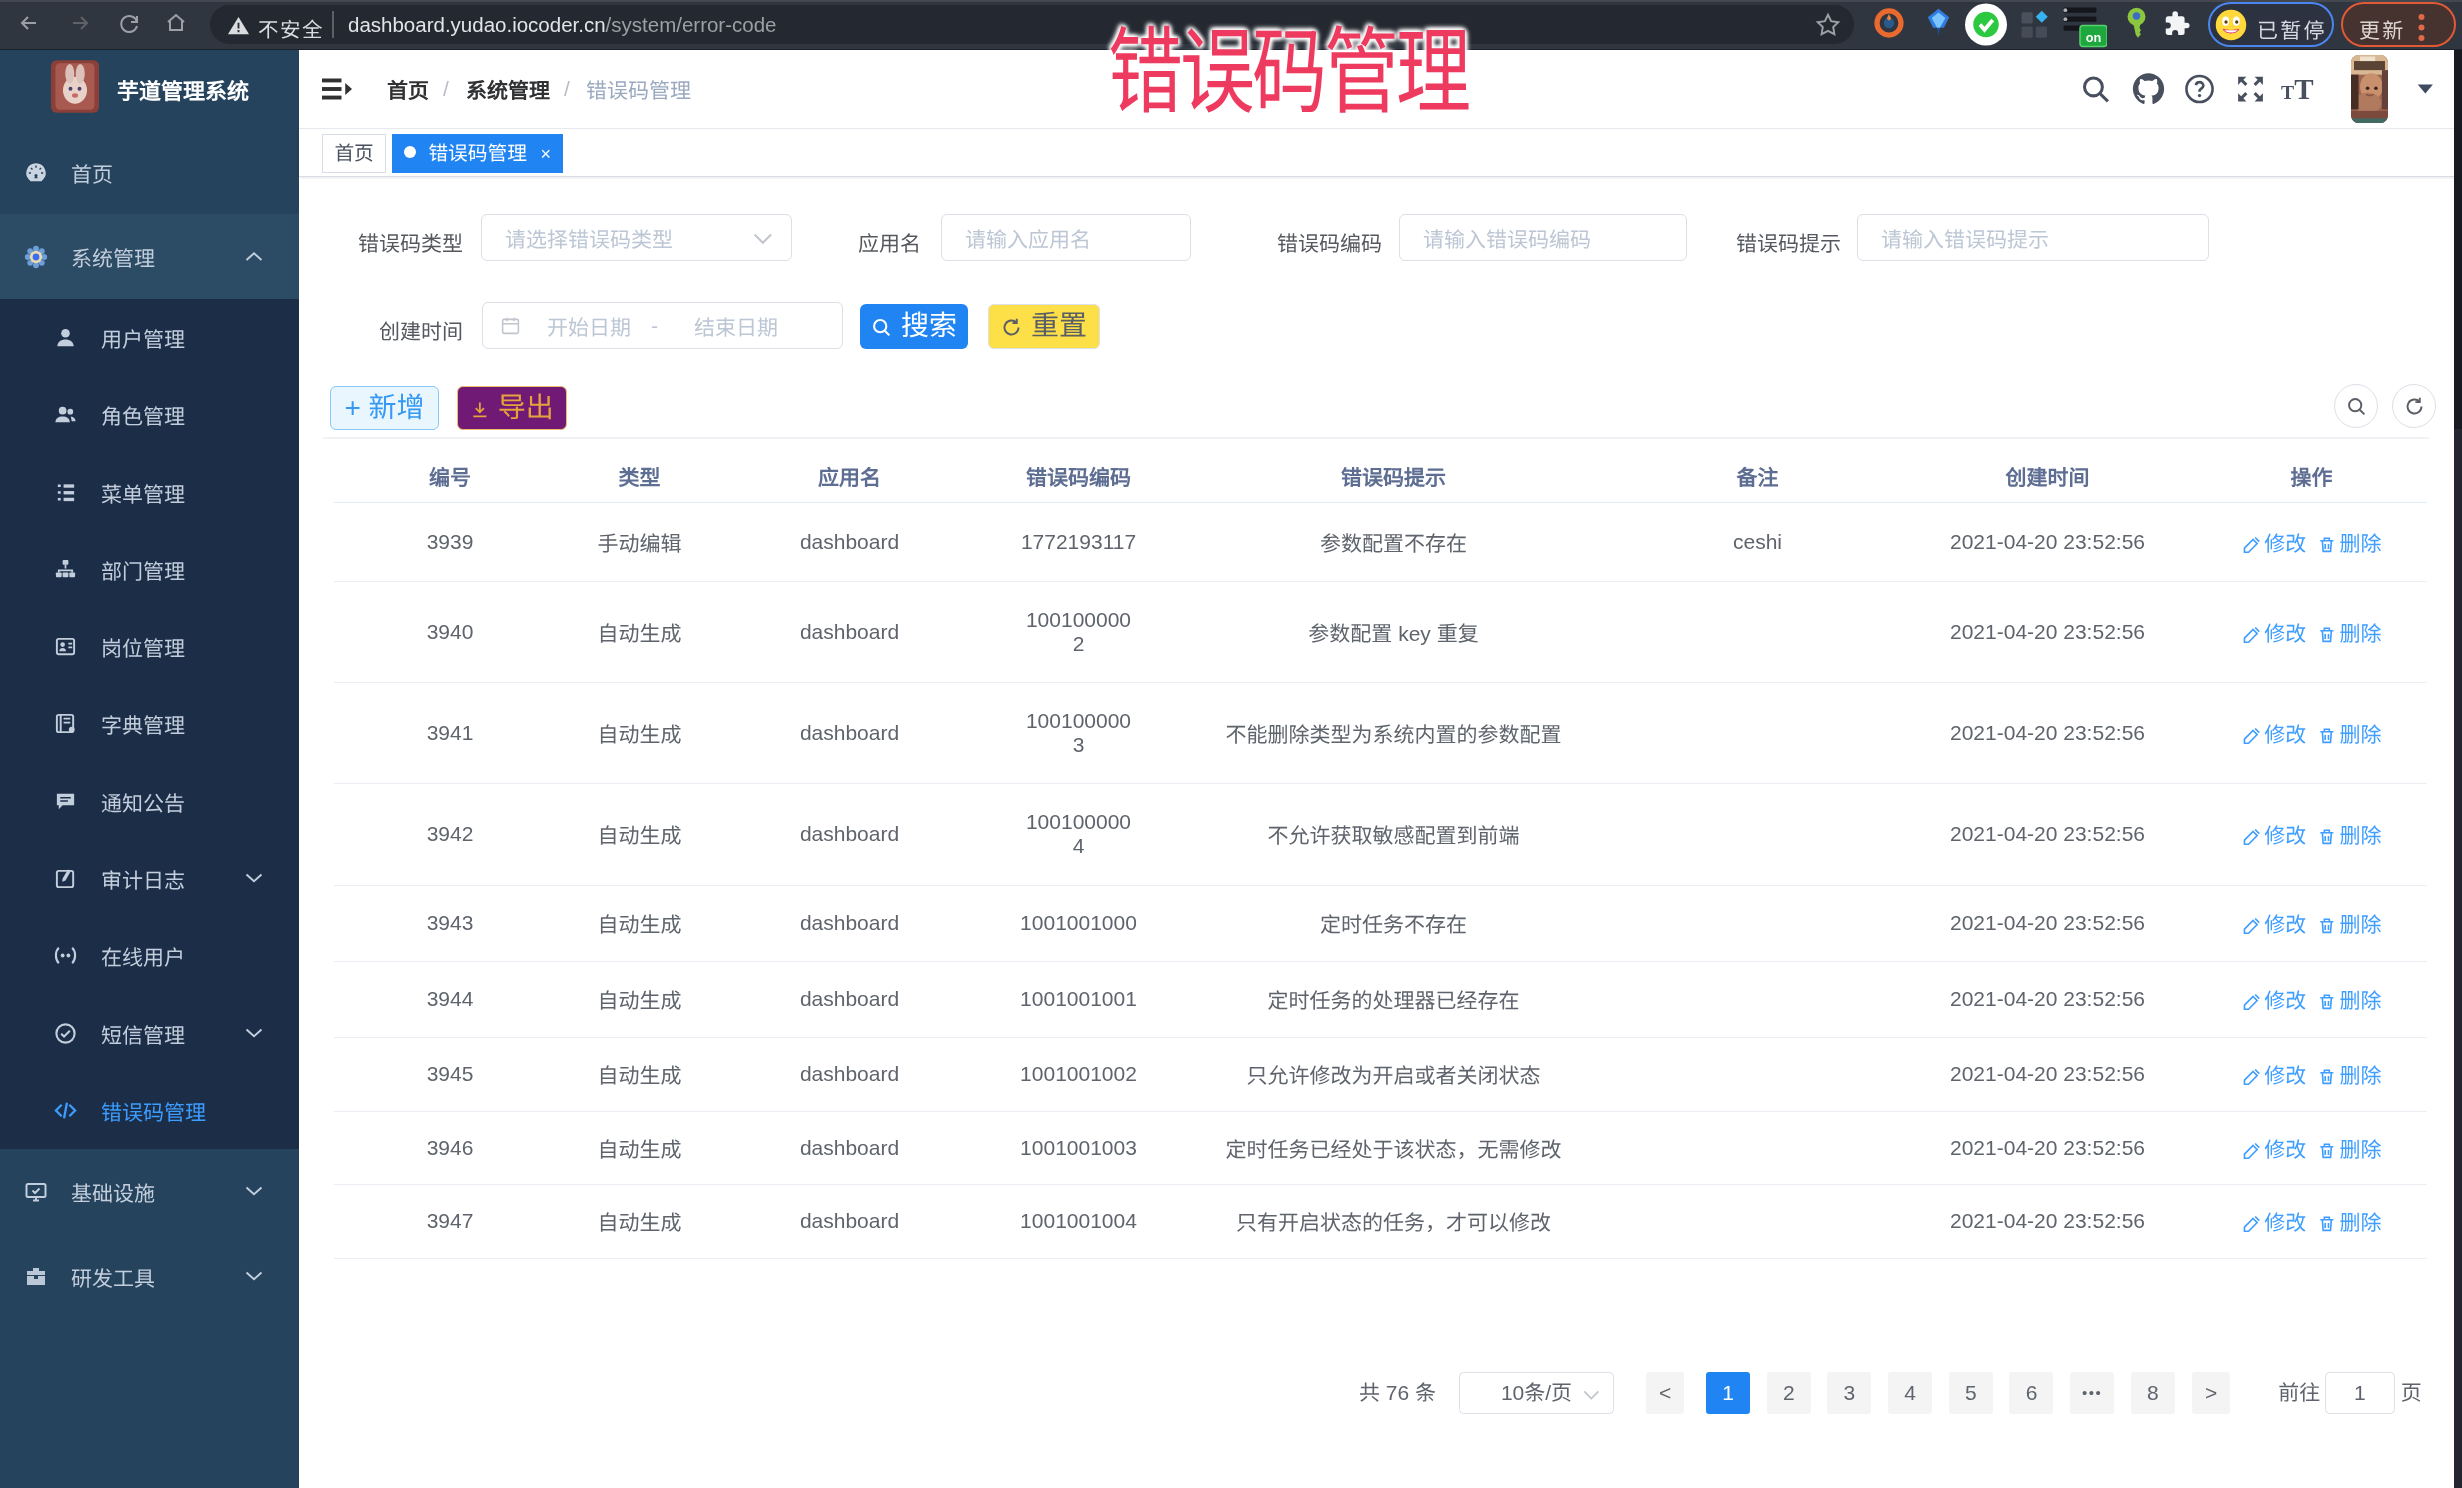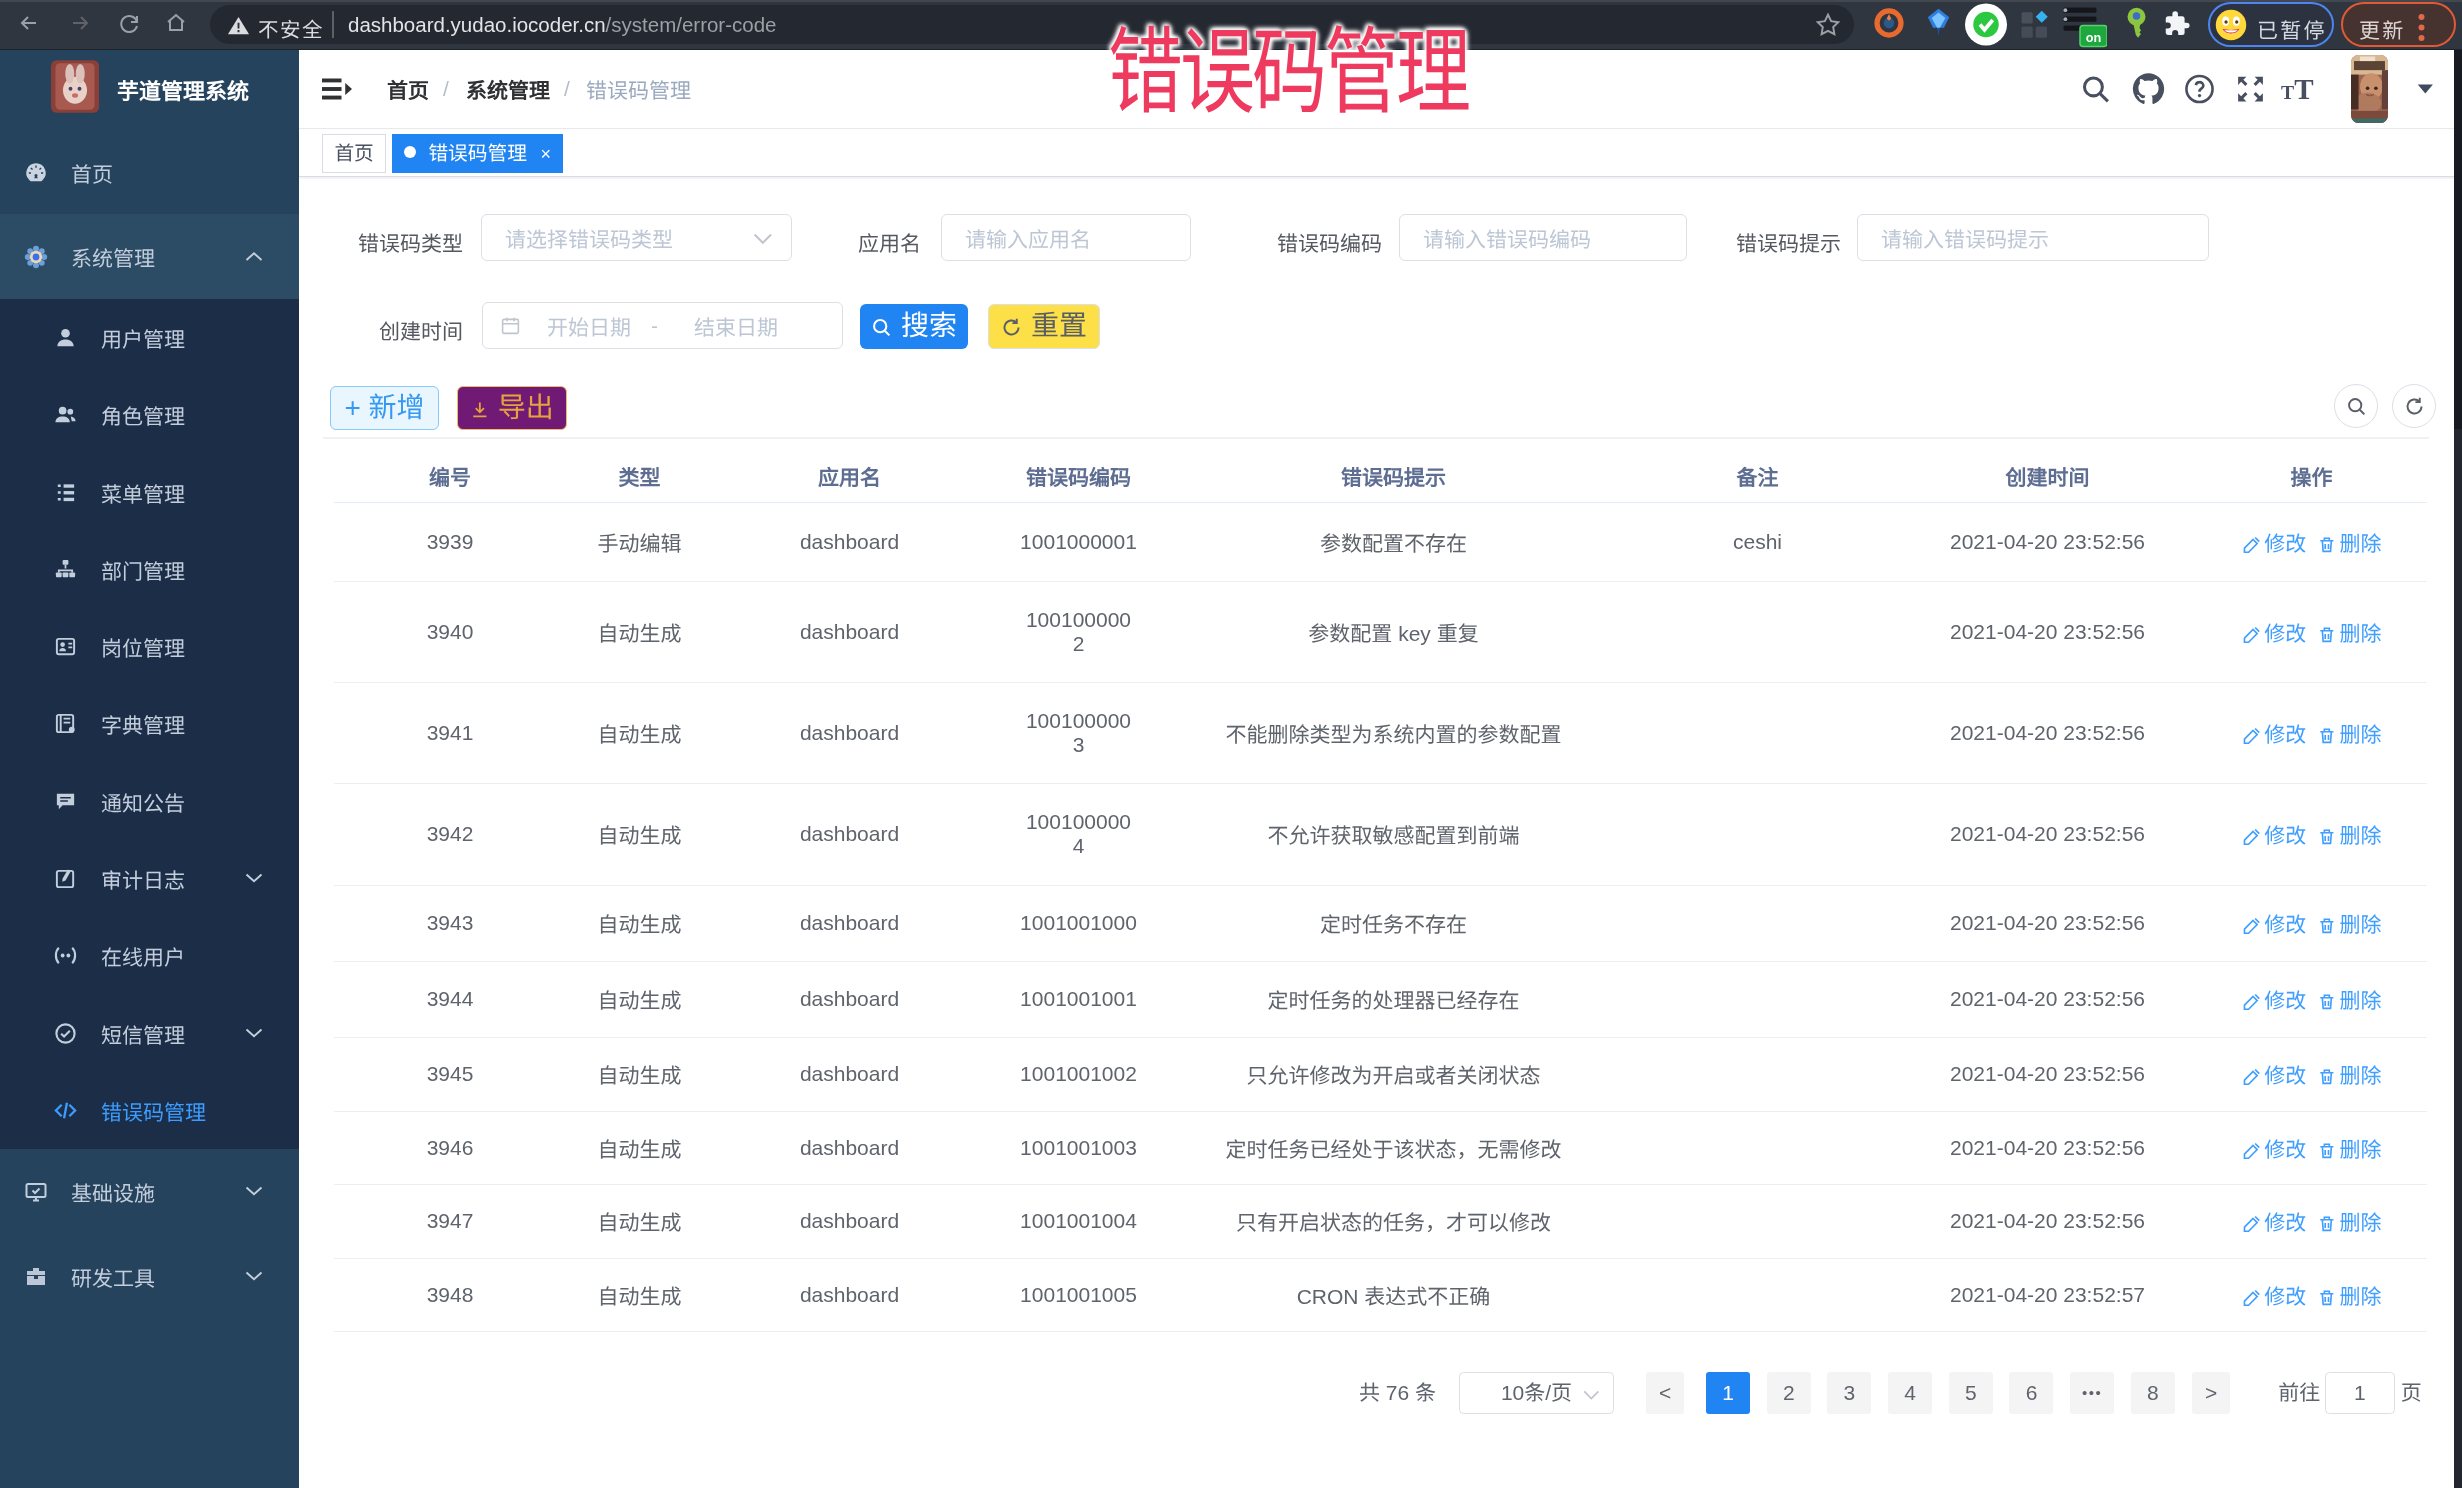--- a/index.html
+++ b/index.html
@@ -479,21 +479,21 @@
           <th>错误码编码</th>
           <th>错误码提示</th>
           <th>备注</th>
           <th>创建时间</th>
           <th>操作</th>
         </tr>
     <tr style="height:79px">
           <td>3939</td>
           <td>手动编辑</td>
           <td>dashboard</td>
-          <td>1001000001</td>
+          <td>1772193117</td>
           <td>参数配置不存在</td>
           <td>ceshi</td>
           <td>2021-04-20 23:52:56</td>
           <td class="ops"><span class="op"><svg class="opi" width="19.7" height="19.7" viewBox="0 0 24 24" fill="none" stroke="#3f9eff" stroke-width="2">
                 <path d="M13.5 5.5l5 5L8 21H3v-5z"></path>
                 <path d="M16 3l5 5"></path>
               </svg>修改</span><span class="op"><svg class="opi" width="19.7" height="19.7" viewBox="0 0 24 24" fill="none" stroke="#3f9eff" stroke-width="2">
                 <path d="M4 7h16M9 7V4h6v3M6.5 7l1 13h9l1-13M10 11v6M14 11v6"></path>
               </svg>删除</span></td>
         </tr>
@@ -603,35 +603,20 @@
               </svg>删除</span></td>
         </tr>
     <tr style="height:74px">
           <td>3947</td>
           <td>自动生成</td>
           <td>dashboard</td>
           <td>1001001004</td>
           <td>只有开启状态的任务，才可以修改</td>
           <td></td>
           <td>2021-04-20 23:52:56</td>
-          <td class="ops"><span class="op"><svg class="opi" width="19.7" height="19.7" viewBox="0 0 24 24" fill="none" stroke="#3f9eff" stroke-width="2">
-                <path d="M13.5 5.5l5 5L8 21H3v-5z"></path>
-                <path d="M16 3l5 5"></path>
-              </svg>修改</span><span class="op"><svg class="opi" width="19.7" height="19.7" viewBox="0 0 24 24" fill="none" stroke="#3f9eff" stroke-width="2">
-                <path d="M4 7h16M9 7V4h6v3M6.5 7l1 13h9l1-13M10 11v6M14 11v6"></path>
-              </svg>删除</span></td>
-        </tr>
-    <tr style="height:73px">
-          <td>3948</td>
-          <td>自动生成</td>
-          <td>dashboard</td>
-          <td>1001001005</td>
-          <td>CRON 表达式不正确</td>
-          <td></td>
-          <td>2021-04-20 23:52:57</td>
           <td class="ops"><span class="op"><svg class="opi" width="19.7" height="19.7" viewBox="0 0 24 24" fill="none" stroke="#3f9eff" stroke-width="2">
                 <path d="M13.5 5.5l5 5L8 21H3v-5z"></path>
                 <path d="M16 3l5 5"></path>
               </svg>修改</span><span class="op"><svg class="opi" width="19.7" height="19.7" viewBox="0 0 24 24" fill="none" stroke="#3f9eff" stroke-width="2">
                 <path d="M4 7h16M9 7V4h6v3M6.5 7l1 13h9l1-13M10 11v6M14 11v6"></path>
               </svg>删除</span></td>
         </tr>
   </tbody>
     </table>
 

